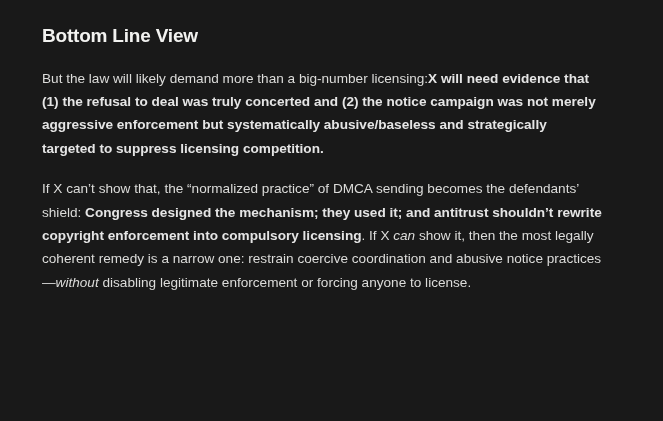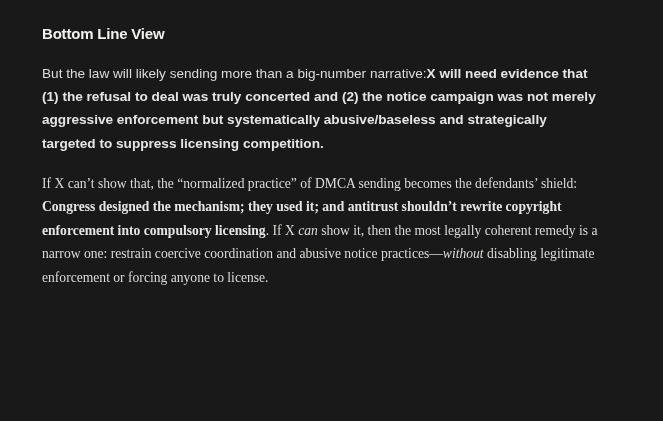--- a/index.html
+++ b/index.html
@@ -15,48 +15,47 @@
     overflow: hidden;
   }
   .page {
     box-sizing: border-box;
     width: 663px;
     height: 421px;
     padding: 24px 42px 0 42px;
     background: #191919;
   }
   .heading {
-    font-size: 15px;
+    font-size: 19px;
     font-weight: bold;
     letter-spacing: -0.2px;
     color: #f2f2f0;
     margin: 0 0 18px 0;
     line-height: 1.3;
   }
   .para {
     font-size: 13.6px;
     line-height: 1.72;
     color: #dcdcda;
     margin: 0 0 17px 0;
     max-width: 560px;
   }
   .para:last-child {
     margin-bottom: 0;
-    font-family: Liberation Serif, serif;
   }
   .b {
     font-weight: bold;
     color: #e5e5e5;
   }
   .i {
     font-style: italic;
   }
 </style>
 </head>
 <body>
 
 <div class="page">
   <h1 class="heading">Bottom Line View</h1>
   <div id="paragraph-list">
-      <p class="para"><span>But the law will likely sending more than a big-number narrative:</span><span class="b">X will need evidence that (1) the refusal to deal was truly concerted and (2) the notice campaign was not merely aggressive enforcement but systematically abusive/baseless and strategically targeted to suppress licensing competition.</span></p>
+      <p class="para"><span>But the law will likely demand more than a big-number licensing:</span><span class="b">X will need evidence that (1) the refusal to deal was truly concerted and (2) the notice campaign was not merely aggressive enforcement but systematically abusive/baseless and strategically targeted to suppress licensing competition.</span></p>
       <p class="para"><span>If X can’t show that, the “normalized practice” of DMCA sending becomes the defendants’ shield: </span><span class="b">Congress designed the mechanism; they used it; and antitrust shouldn’t rewrite copyright enforcement into compulsory licensing</span><span>. If X </span><span class="i">can</span><span> show it, then the most legally coherent remedy is a narrow one: restrain coercive coordination and abusive notice practices—</span><span class="i">without</span><span> disabling legitimate enforcement or forcing anyone to license.</span></p>
     </div>
 </div>
 
 </body></html>

